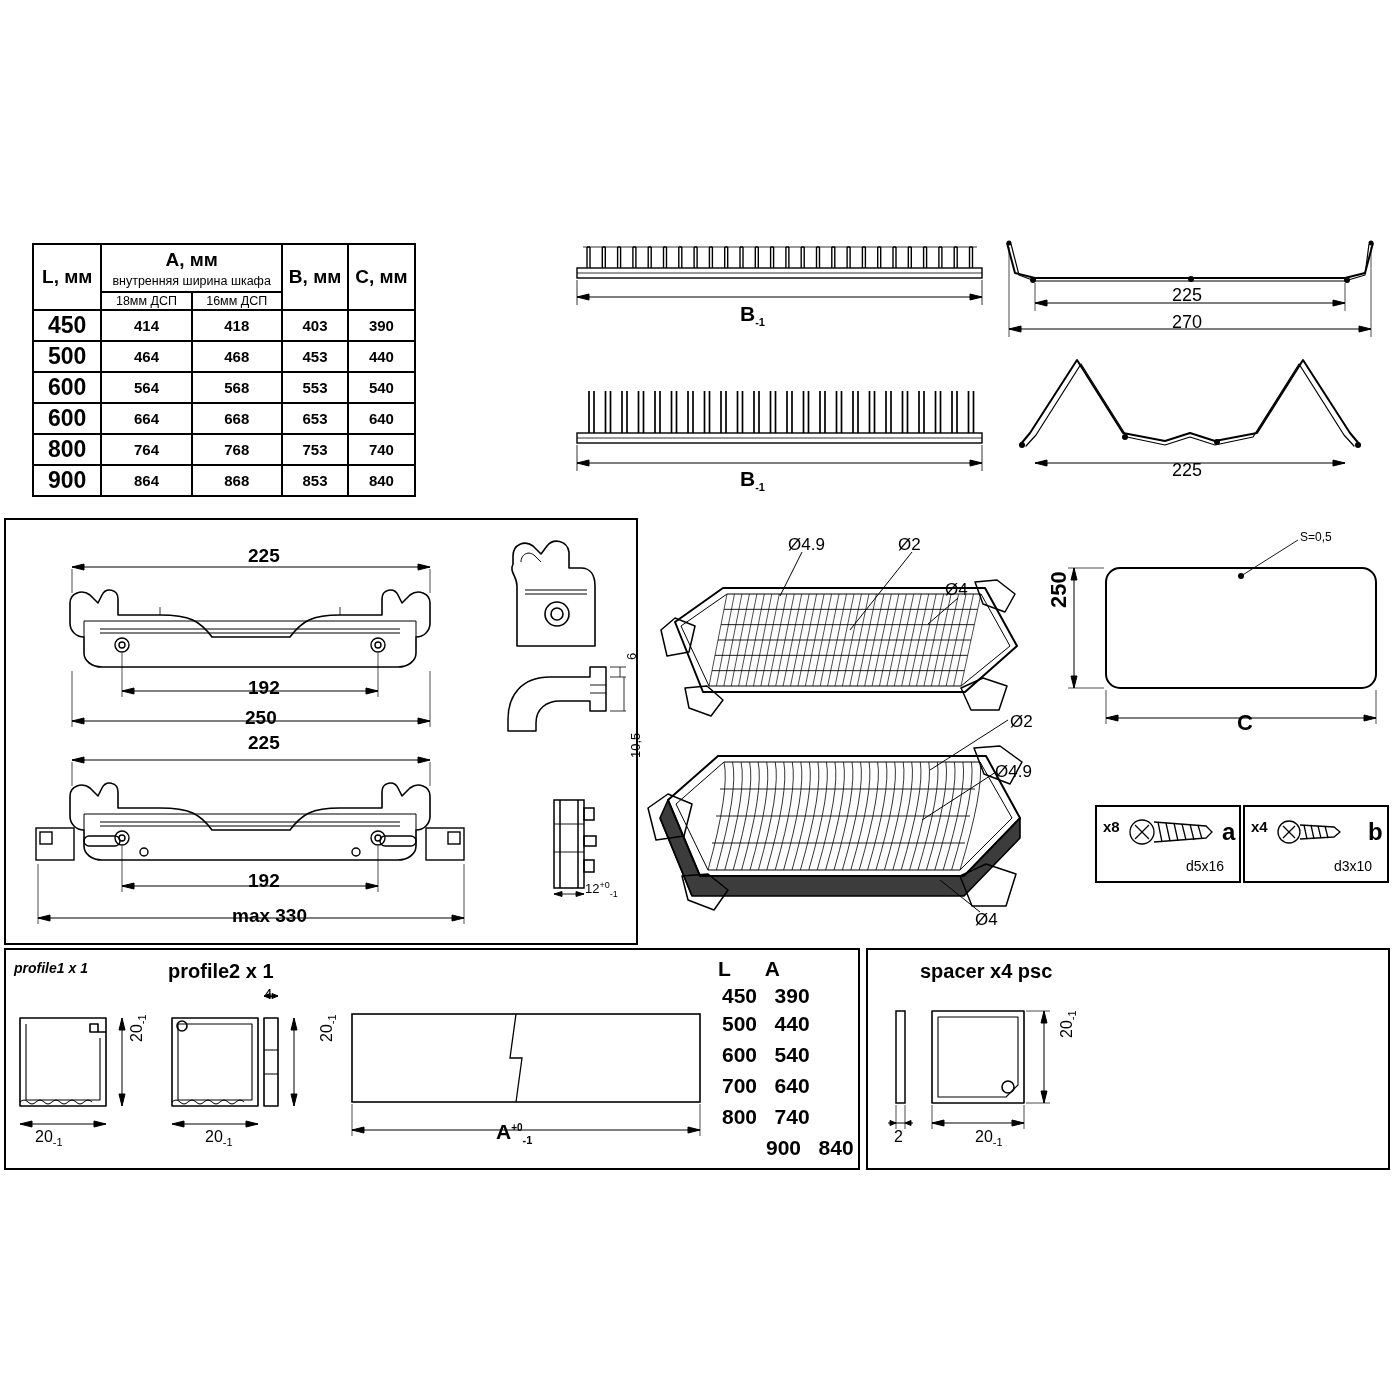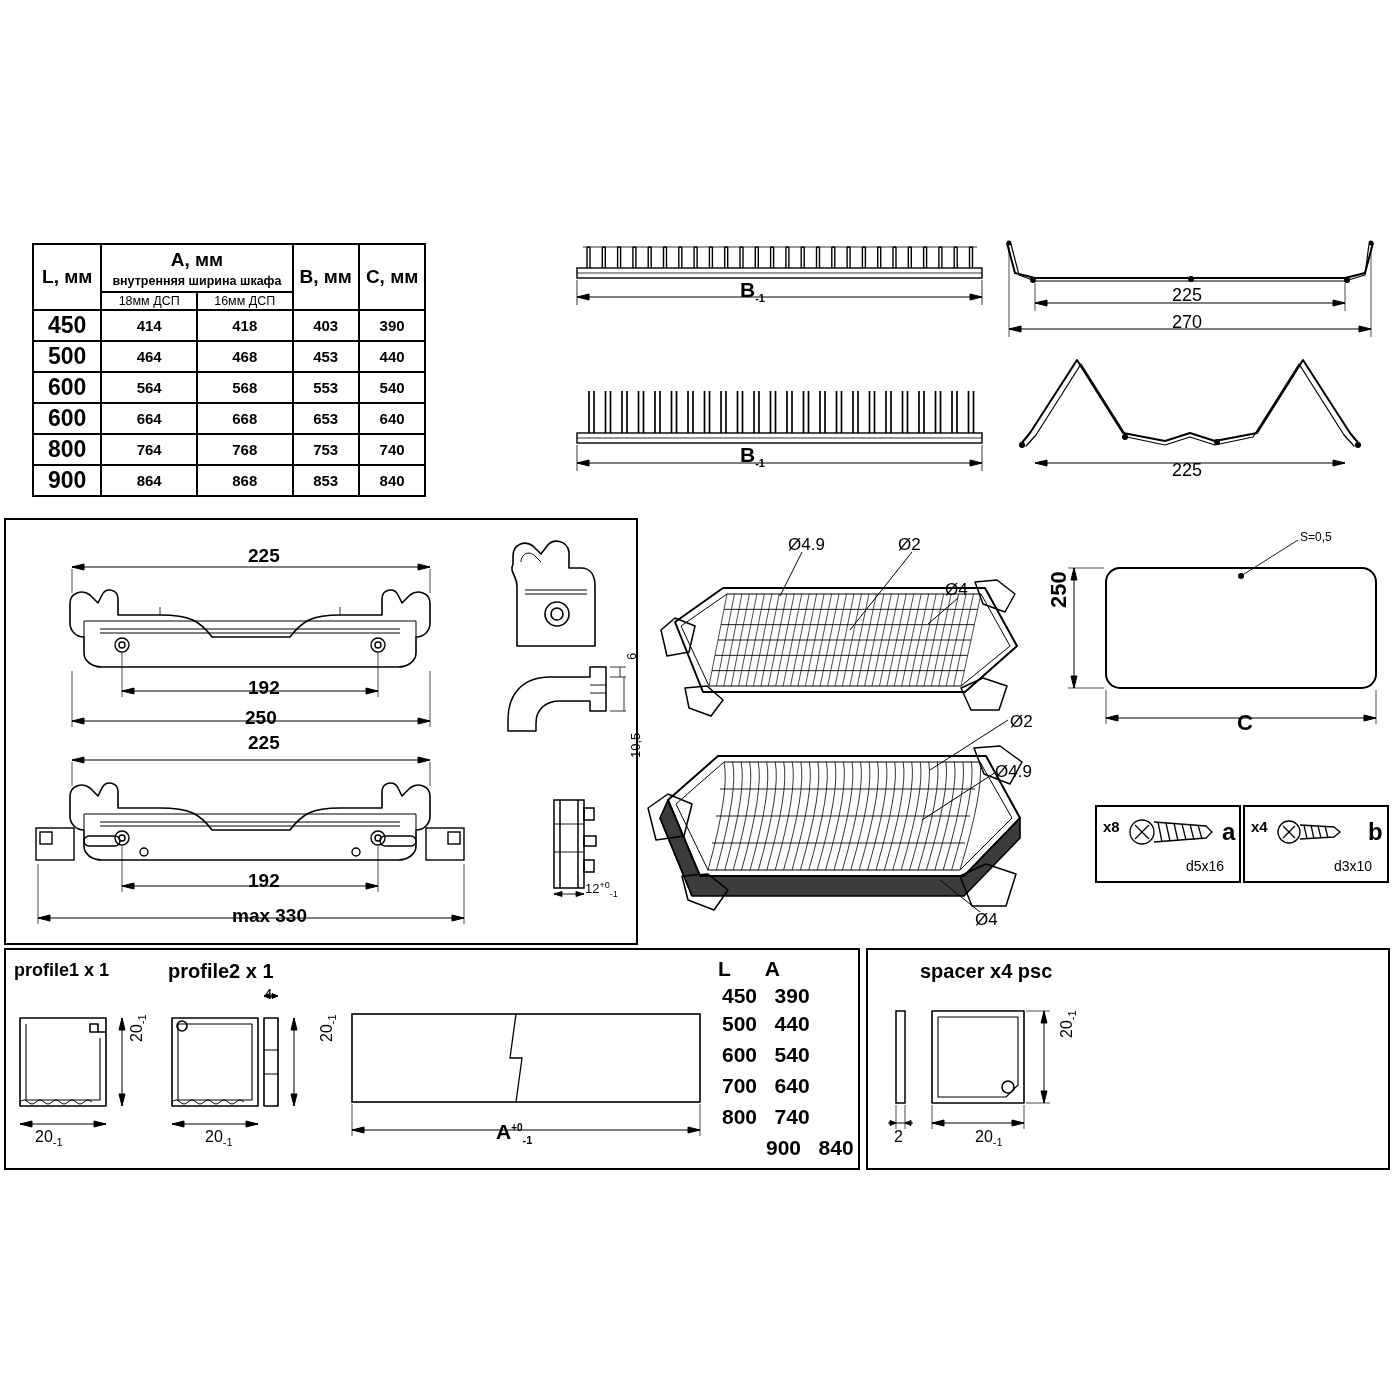--- a/index.html
+++ b/index.html
@@ -5,32 +5,32 @@
   html,body{margin:0;padding:0;background:#fff;}
   body{width:1400px;height:1400px;position:relative;font-family:"Liberation Sans",sans-serif;color:#000;overflow:hidden;}
   .sheet{position:absolute;left:0;top:0;width:1400px;height:1400px;}
   .abs{position:absolute;}
   svg{display:block;overflow:visible;}
 
   
   .size-table{position:absolute;left:32px;top:243px;border-collapse:collapse;}
   .size-table td,.size-table th{border:2px solid #000;text-align:center;font-weight:bold;color:#000;}
   .size-table .hdr-main{font-size:19px;padding:2px 6px;}
-  .size-table .hdr-sub{font-size:12.5px;font-weight:bold;padding:1px 4px;}
+  .size-table .hdr-sub{font-size:12.5px;font-weight:normal;padding:1px 4px;}
   .size-table .hdr-sub2{font-size:12.5px;font-weight:normal;padding:1px 4px;}
   .size-table td.val{font-size:15px;padding:1px 10px;}
   .size-table td.lval{font-size:23px;padding:1px 14px;margin-top:16px;}
 
   
   .panel{position:absolute;border:2px solid #000;box-sizing:border-box;}
 
   .lbl{position:absolute;font-size:17px;color:#000;white-space:nowrap;}
   .lbl.b{font-weight:bold;}
   .lbl.s{font-size:13px;}
-  .lbl.big{font-size:21px;}
+  .lbl.big{font-size:21px;margin-top:24px;}
   .sub{font-size:11px;vertical-align:sub;}
   .sup{font-size:10px;vertical-align:super;}
   .rot{transform-origin:left top;}
 
   .tbl-la{position:absolute;font-size:21px;font-weight:bold;line-height:27px;white-space:pre;}
 </style>
 </head>
 <body>
 
 <div class="sheet">
@@ -662,21 +662,21 @@
           <line x1="19" y1="14" x2="7" y2="26"></line>
         <path d="M24,13 L58,15 L64,20 L58,25 L24,27"></path>
         <path d="M28,13 L31,27 M35,13 L38,27 M42,14 L45,26 M49,14 L52,26"></path>
       </g>
     </svg>
   </div>
 
   <div class="panel" style="left:4px;top:948px;width:856px;height:222px;"></div>
   <div class="panel" style="left:866px;top:948px;width:524px;height:222px;"></div>
 
-  <div class="lbl b" style="left:14px;top:960px;font-size:18px;">profile1 x 1</div>
+  <div class="lbl b" style="left:14px;top:960px;font-size:14px;font-style:italic;">profile1 x 1</div>
   <div class="lbl b" style="left:168px;top:960px;font-size:20px;">profile2 x 1</div>
   <div class="lbl b" style="left:920px;top:960px;font-size:20px;">spacer x4 psc</div>
 
   <div class="abs" style="left:14px;top:1010px;">
     <svg width="140" height="145" viewBox="0 0 140 145">
       <g fill="none" stroke="#000" stroke-width="1.6" stroke-linejoin="round">
         <path d="M6,8 L92,8 L92,22 L84,22 L84,14 L76,14 L76,22 L92,22 L92,96 L6,96 Z"></path>
         <path d="M12,14 L12,90 L86,90 L86,28" stroke-width="1.1"></path>
         <path d="M6,92 q4,-4 8,0 q4,4 8,0 q4,-4 8,0 q4,4 8,0 q4,-4 8,0 q4,4 8,0 q4,-4 8,0 q4,4 8,0 q4,-4 8,0" stroke-width="1"></path>
       </g>

